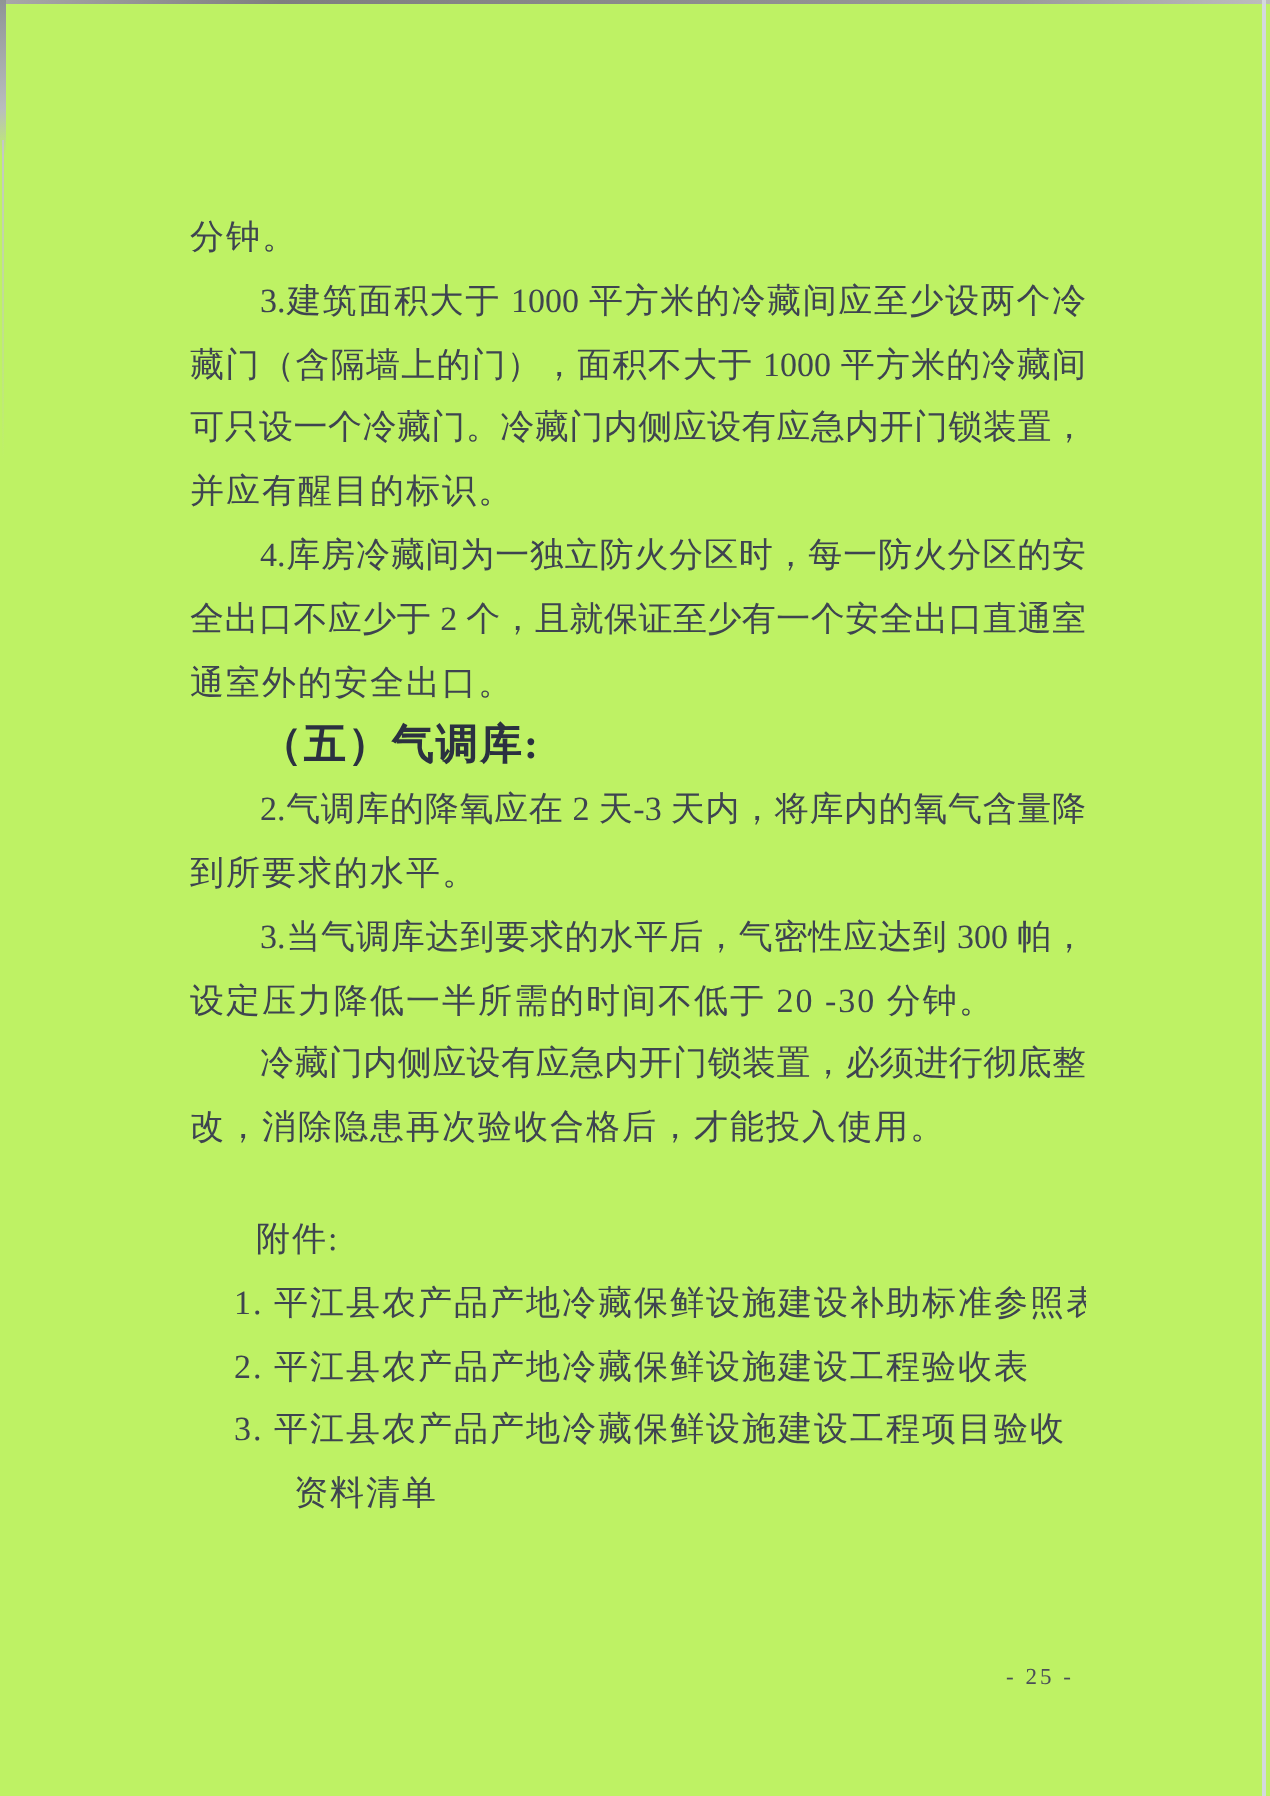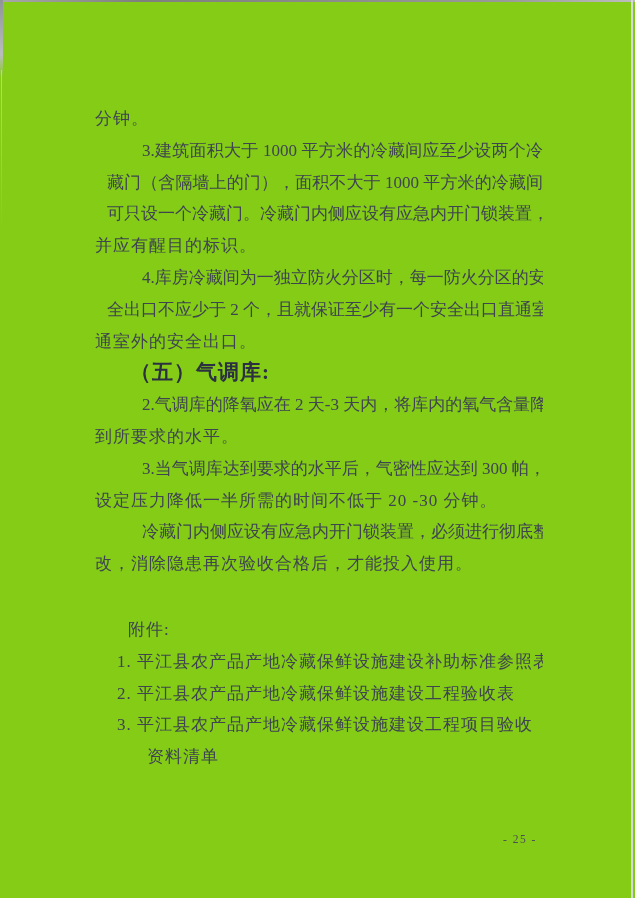--- a/index.html
+++ b/index.html
@@ -5,21 +5,21 @@
   * { box-sizing: border-box; }
   html, body { margin: 0; padding: 0; }
   body {
     width: 635px; height: 898px;
     background: #fcfcfb;
     font-family: "Liberation Serif", "DejaVu Serif", serif;
   }
   .page {
     position: relative;
     width: 635px; height: 898px;
-    background: #84cc16;
+    background: #bef264;
     color: #3e4450;
     overflow: hidden;
   }
   
   .edge-top {
     position: absolute; top: 0; left: 0; width: 100%; height: 2px;
     background: linear-gradient(90deg, #a8a8a8, #7f7f7f 22%, #8d8d8d 55%, #9a9a9a 80%, #bdbdbd);
   }
   .edge-left {
     position: absolute; top: 0; left: 0; width: 3px; height: 78px;
@@ -38,24 +38,24 @@
     position: absolute; top: 103px; left: 95px; width: 448px;
     font-size: 17px;
   }
   .para { margin: 0; }
   .ln {
     height: 31.8px; line-height: 31.8px;
     overflow: hidden; white-space: nowrap;
     text-align: justify; text-align-last: left;
     letter-spacing: 1px;
   }
-  .ln.j { text-align-last: justify; letter-spacing: normal; margin-left: 12px; }
+  .ln.j { text-align-last: justify; letter-spacing: normal; }
   .ln.ind { text-indent: 35px; }
   .ln.h { font-weight: 700; color: #2b3140; font-size: 21px; }
-  .attach { margin-top: 34px; }
+  .attach { margin-top: 24px; }
   .at-title { padding-left: 33px; }
   .at-item { padding-left: 22px; }
   .at-cont { padding-left: 52px; }
   .pageno {
     position: absolute; top: 833px; left: 503px;
     font-size: 11.5px; letter-spacing: 1.5px; color: #4b4e58; text-align: right;
   }
 </style>
 </head>
 <body>

